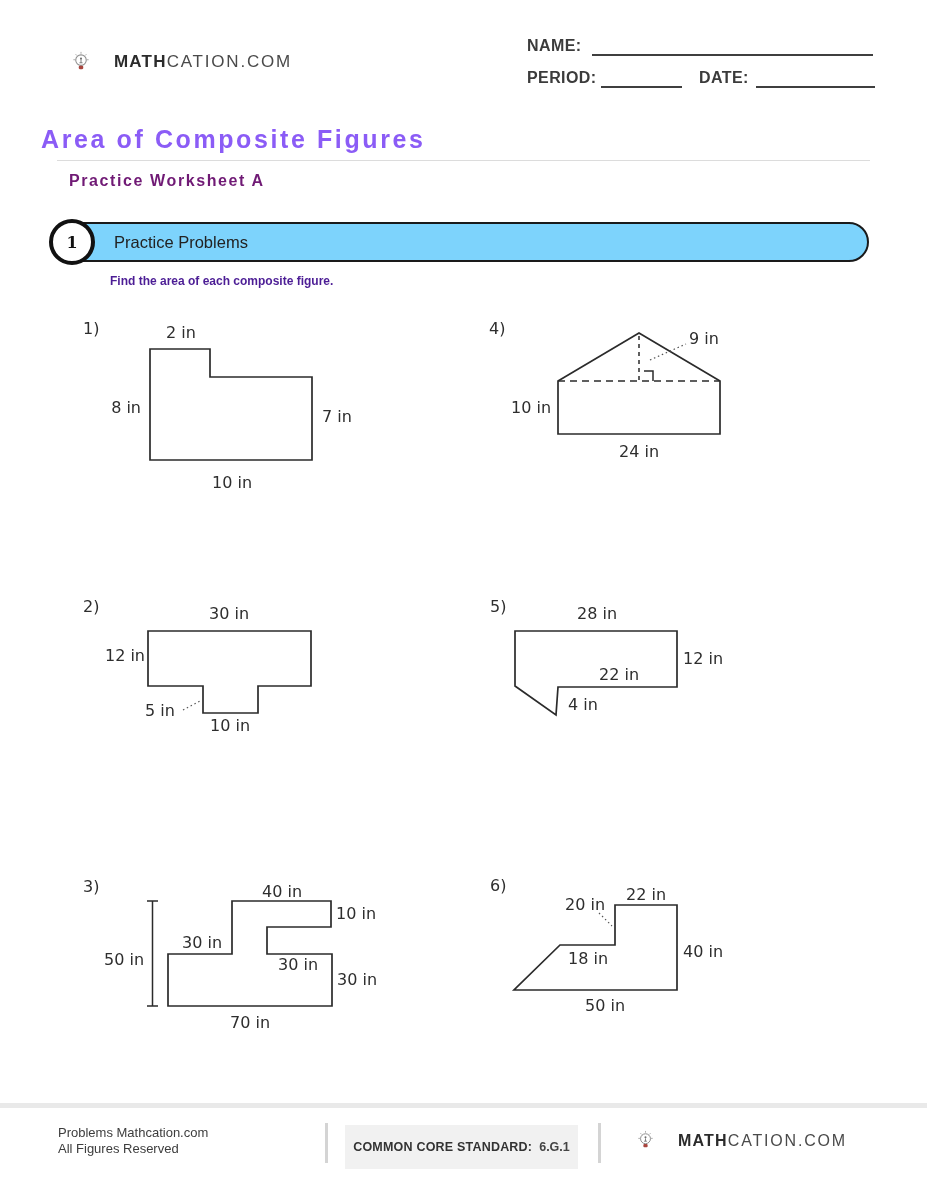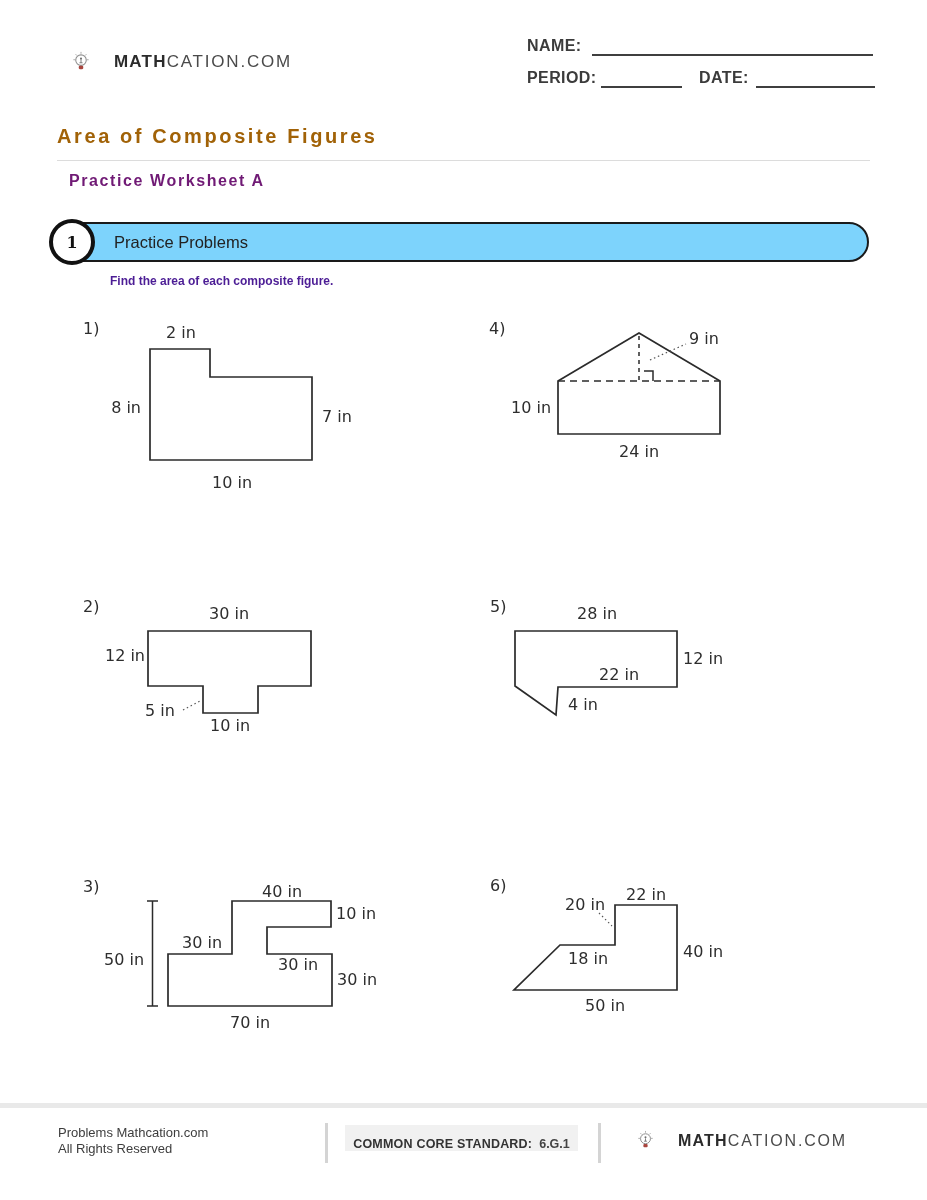--- a/index.html
+++ b/index.html
@@ -12,21 +12,21 @@
   .brand .b-bold{font-weight:700;letter-spacing:1.2px;color:#2b2b2b;}
   .brand .b-rest{font-weight:400;letter-spacing:1.8px;color:#4a4a4a;}
   .brand-hdr{left:72px;top:50px;font-size:17px;}
   .brand-ftr{left:637px;top:1129px;font-size:16px;}
 
   
   .fld{font-weight:700;font-size:16px;color:#3b3b3b;letter-spacing:.4px;}
   .fline{border-bottom:2px solid #3f3f3f;height:15px;}
 
   
-  .title{left:57px;top:125px;font-size:20px;font-weight:700;letter-spacing:2.6px;color:#a16207;}
+  .title{left:41px;top:125px;font-size:25px;font-weight:700;letter-spacing:2.6px;color:#8b5cf6;}
   .hr1{left:57px;top:160px;width:813px;border-top:1px solid #dcdcdc;height:0;}
   .subtitle{left:57px;top:172px;font-size:16px;font-weight:700;letter-spacing:1.6px;color:#701a75;margin-left:12px;}
 
   
   .pill{left:60px;top:222px;width:809px;height:40px;border:2px solid #1a1a1a;border-radius:21px;
         box-sizing:border-box;display:flex;align-items:center;padding-left:52px;background:#7dd3fc;}
   .pill-label{font-size:16.5px;color:#222;}
   .badge{left:49px;top:219px;width:46px;height:46px;box-sizing:border-box;border:4px solid #111;
          border-radius:50%;background:#fff;display:flex;align-items:center;justify-content:center;
          font-family:"DejaVu Serif",serif;font-weight:700;font-size:16px;color:#111;}
@@ -39,22 +39,22 @@
   .figs .dash2{fill:none;stroke:#2b2b2b;stroke-width:1.5;stroke-dasharray:4 4;}
   .figs .dot{fill:none;stroke:#555;stroke-width:1.2;stroke-dasharray:1.5 2.8;}
   .figs .thin{fill:none;stroke:#2b2b2b;stroke-width:1.5;}
   .figs text{font-family:"DejaVu Sans","Liberation Sans",sans-serif;font-size:16px;fill:#2e2e2e;}
   .figs .mid{text-anchor:middle;} .figs .end{text-anchor:end;}
 
   
   .fbar{left:0;top:1103px;width:927px;height:5px;background:#e9e9e9;}
   .copy{font-size:13px;color:#3d3d3d;line-height:16px;}
   .fdiv{width:3px;height:40px;background:#d4d4d4;}
-  .ccs-box{left:345px;top:1125px;width:233px;height:26px;background:#f1f1f1;display:flex;
-           align-items:flex-end;justify-content:center;gap:7px;white-space:nowrap;}
+  .ccs-box{left:345px;top:1125px;width:233px;height:44px;background:#f1f1f1;display:flex;
+           align-items:center;justify-content:center;gap:7px;white-space:nowrap;}
   .ccs-label{font-size:12.5px;font-weight:700;color:#333;letter-spacing:.2px;}
   .ccs-value{font-size:12.5px;font-weight:700;color:#444;}
 </style>
 </head>
 <body>
 
 <div class="page">
 
   <div class="abs brand brand-hdr">
     <svg width="18" height="24" viewBox="0 0 24 30">
@@ -153,21 +153,21 @@
       <path class="dot" d="M599,913 L612,926"></path>
       <text x="683" y="957">40 in</text>
       <text class="mid" x="588" y="964">18 in</text>
       <text class="mid" x="605" y="1011">50 in</text>
     </g>
   </svg>
 
   <div class="abs fbar"></div>
   <div class="abs copy" style="left:58px;top:1125px;">
     <div>Problems Mathcation.com</div>
-    <div>All Rights Reserved</div>
+    <div>All Figures Reserved</div>
   </div>
   <div class="abs fdiv" style="left:325px;top:1123px;"></div>
   <div class="abs ccs-box">
     <span class="ccs-label">COMMON CORE STANDARD:</span>
     <span class="ccs-value">6.G.1</span>
   </div>
   <div class="abs fdiv" style="left:598px;top:1123px;"></div>
   <div class="abs brand brand-ftr">
     <svg width="17" height="23" viewBox="0 0 24 30">
       <g stroke="#a9a9a9" stroke-width="1.3">

